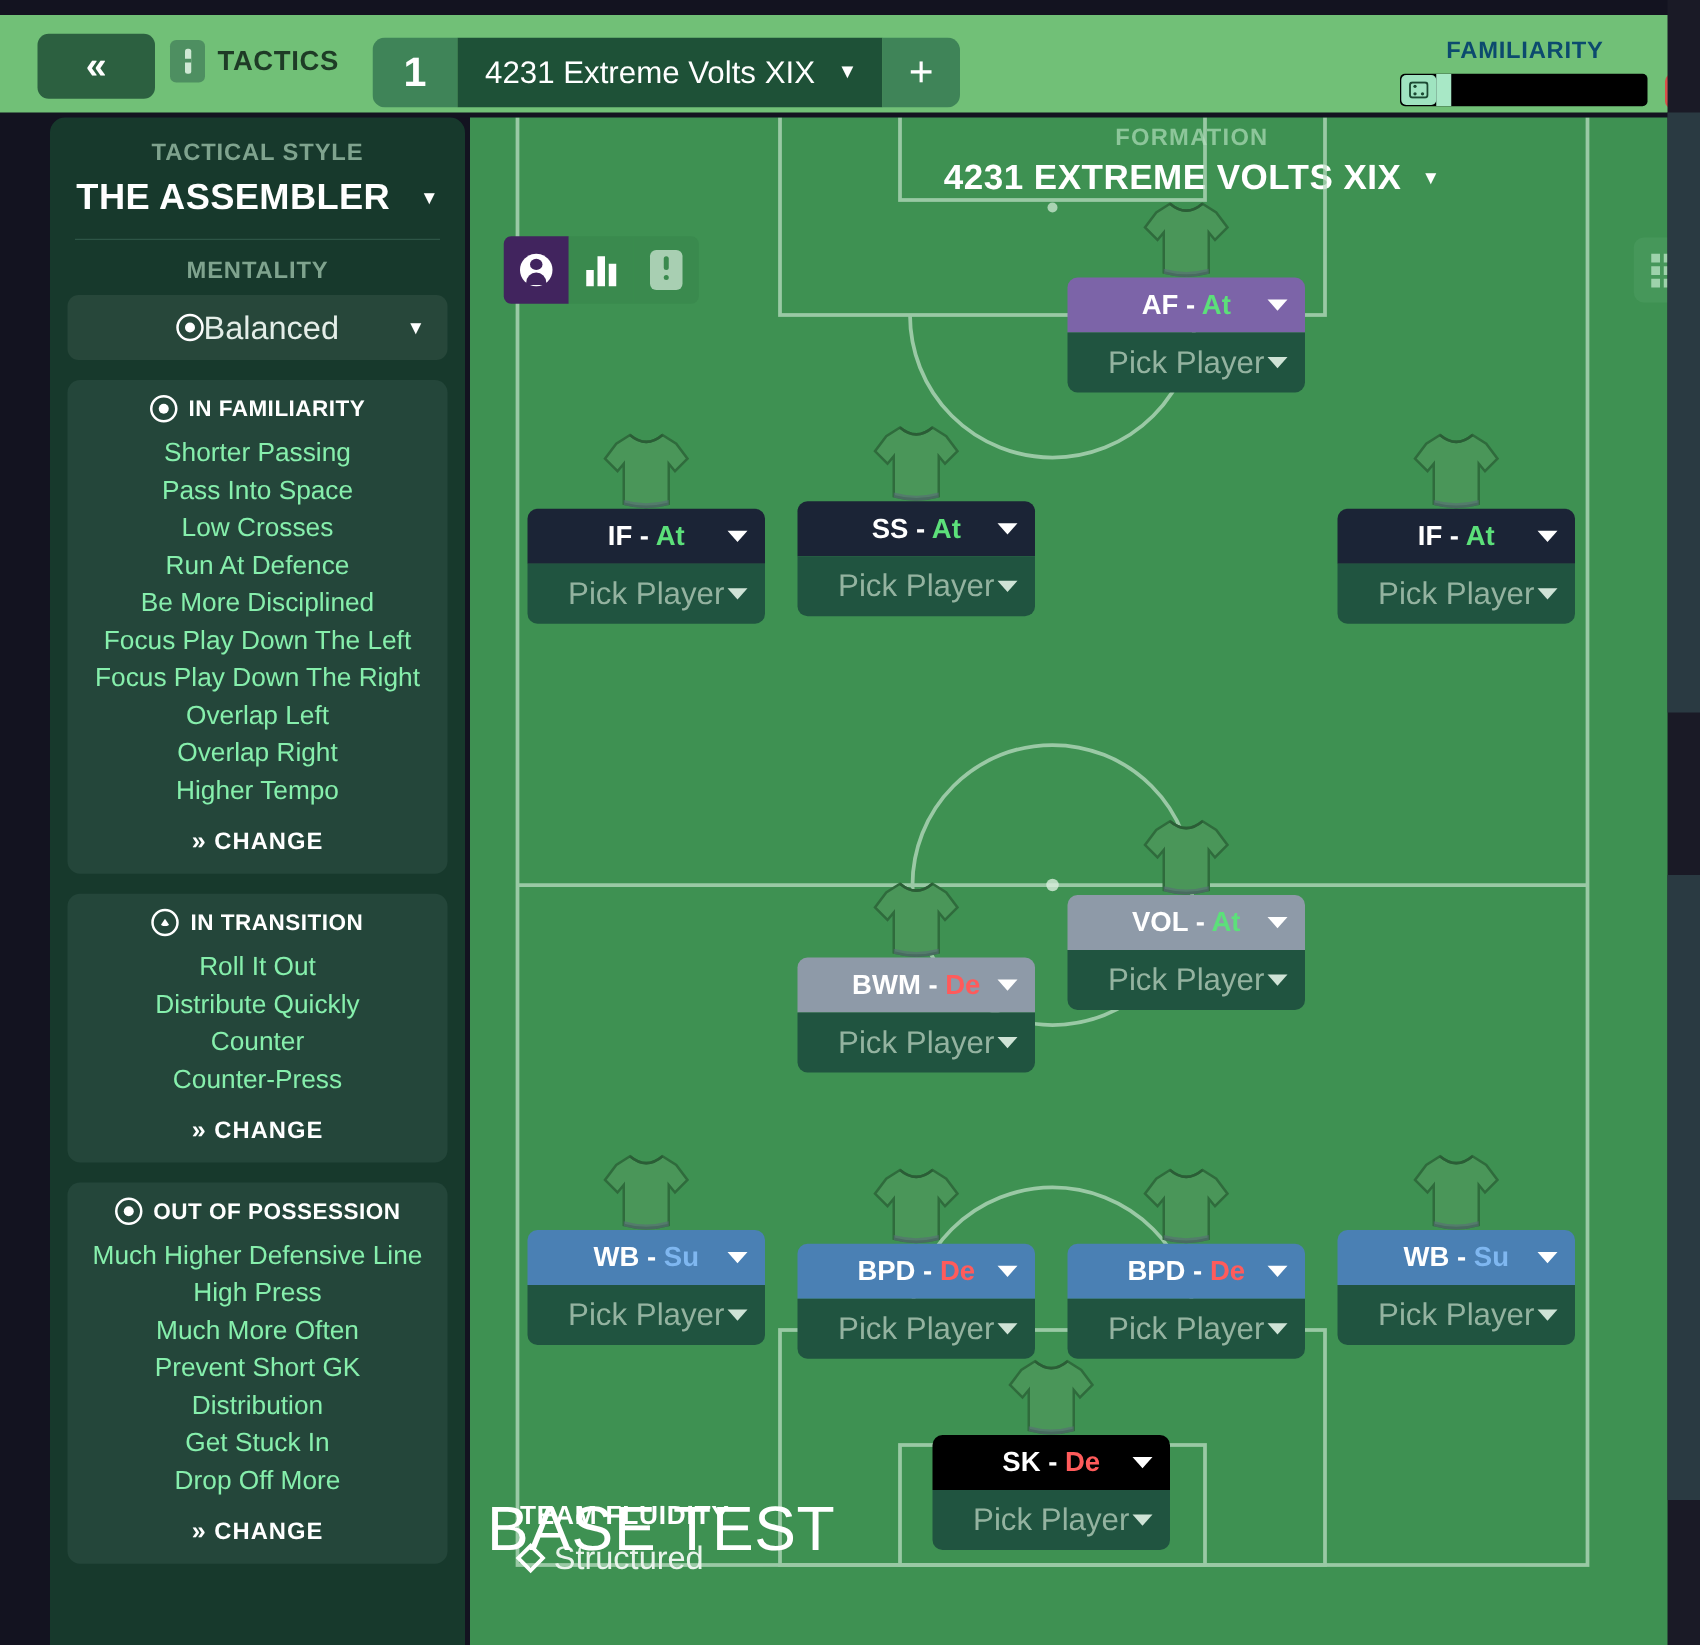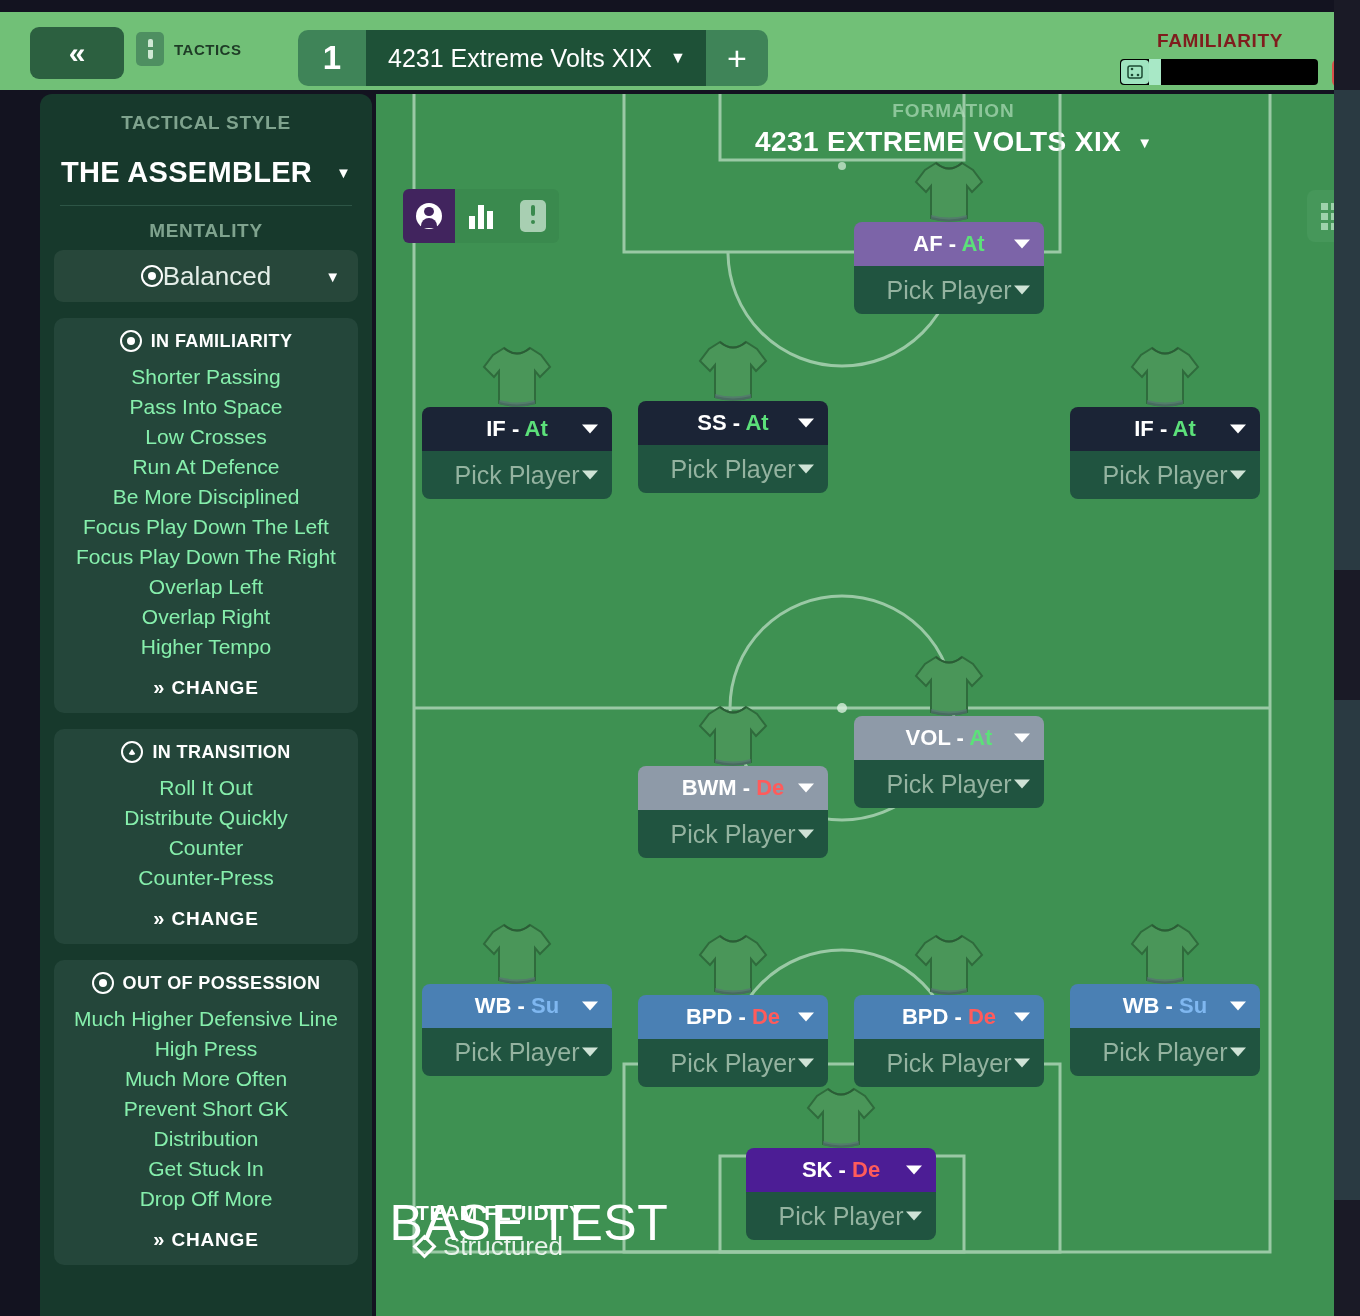--- a/index.html
+++ b/index.html
@@ -32,21 +32,21 @@
     display: flex; align-items: center; gap: 10px;
   }
   .tactics-icon {
     width: 28px; height: 34px; background: #4e8f61; border-radius: 5px;
     display: flex; align-items: center; justify-content: center;
   }
   .tactics-icon .bar { width: 5px; height: 20px; background: #cfe8d4; border-radius: 2px;
     position: relative; }
   .tactics-icon .bar::after{ content:""; position:absolute; left:0; top:8px; width:5px;height:3px;background:#4e8f61;}
   .tactics-label {
-    color: #1e3b26; font-size: 15px; font-weight: bold; letter-spacing: 0.5px;
+    color: #1e3b26; font-size: 22px; font-weight: bold; letter-spacing: 0.5px;
   }
 
   .formation-pill {
     position: absolute; left: 298px; top: 18px; height: 56px;
     display: flex; align-items: stretch; border-radius: 10px; overflow: hidden;
   }
   .fp-num {
     width: 68px; background: #3f8458; color: #ffffff;
     font-size: 33px; font-weight: bold;
     display: flex; align-items: center; justify-content: center;
@@ -57,21 +57,21 @@
   }
   .fp-caret { font-size: 16px; color: #ffffff; }
   .fp-plus {
     width: 62px; background: #3f8458; color: #ffffff; font-size: 34px; font-weight: 300;
     display: flex; align-items: center; justify-content: center;
   }
 
   .familiarity {
     position: absolute; left: 1120px; top: 18px; width: 200px; text-align: center;
   }
-  .fam-title { color: #7f1d1d; font-size: 19px; font-weight: bold; letter-spacing: 0.6px; }
+  .fam-title { color: #0c4a6e; font-size: 19px; font-weight: bold; letter-spacing: 0.6px; }
   .fam-bar {
     margin-top: 7px; height: 26px; width: 198px; background: #000000;
     border-radius: 4px; display: flex; align-items: center; overflow: hidden;
   }
   .fam-icon {
     width: 28px; height: 24px; background: #9fe4c0; border-radius: 4px;
     display: flex; align-items: center; justify-content: center; flex: none;
     margin-left: 1px;
   }
   .fam-icon svg { display: block; }
@@ -89,21 +89,21 @@
   
   .sidebar {
     position: absolute; left: 40px; top: 94px; width: 332px; height: 1222px;
     background: #17392c; border-radius: 12px 12px 0 0;
     padding: 18px 14px 0 14px;
   }
   .sb-label { color: #7fa38e; font-size: 19px; font-weight: bold; text-align: center;
     letter-spacing: 0.7px; }
   .sb-style-row {
     display: flex; align-items: center; justify-content: center; gap: 24px;
-    margin-top: 22px;
+    margin-top: 8px;
   }
   .sb-style { color: #ffffff; font-size: 29px; font-weight: bold; letter-spacing: 0.3px; }
   .caret { color: #ffffff; font-size: 15px; }
   .sb-divider { height: 1px; background: #2d5546; margin: 16px 6px 0 6px; }
 
   .sb-mentality-label { margin-top: 14px; text-align: center; }
   .mentality-box {
     margin-top: 8px; height: 52px; background: #27473a; border-radius: 9px;
     display: flex; align-items: center; justify-content: center; 
     position: relative;
@@ -203,21 +203,21 @@
 
   .w-white { color: #ffffff; }
   .w-at { color: #5ce07a; }
   .w-de { color: #ff5b5b; }
   .w-su { color: #7fb7f0; }
 
   .r-purple { background: #7c64a8; }
   .r-navy   { background: #1b2436; }
   .r-slate  { background: #8e9aa8; }
   .r-blue   { background: #4a80b4; }
-  .r-tan    { background: #4c1d95; }
+  .r-tan    { background: #000000; }
 
   
   .fluidity { position: absolute; left: 40px; top: 1107px; text-align: center; }
   .fl-title { color: #ffffff; font-size: 21px; font-weight: bold; letter-spacing: 0.6px; }
   .fl-row { display: flex; align-items: center; gap: 10px; margin-top: 6px; }
   .fl-diamond {
     width: 17px; height: 17px; border: 3px solid #ffffff; transform: rotate(45deg);
   }
   .fl-value { color: #e8f3ea; font-size: 26px; }
 

